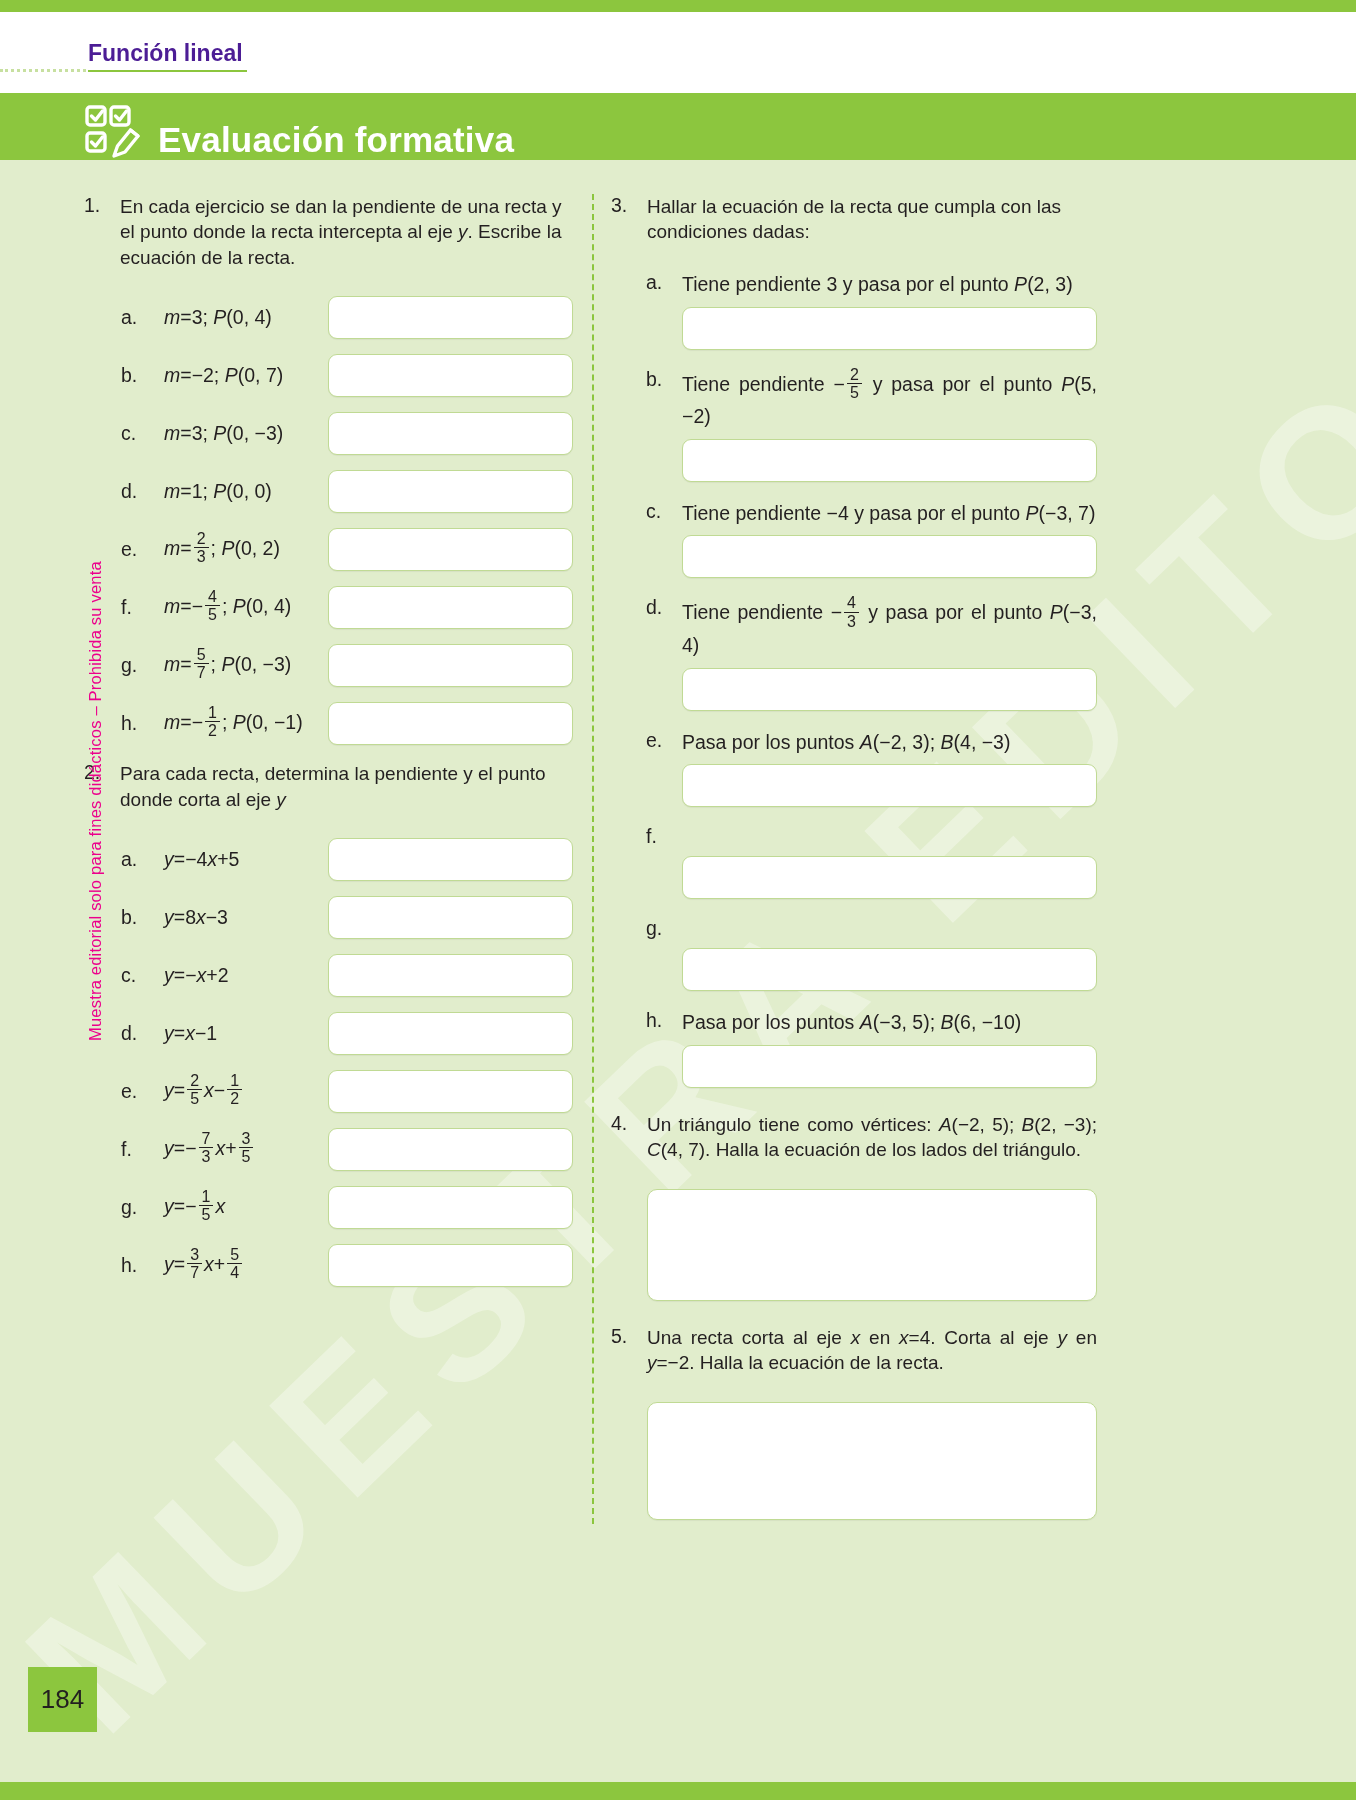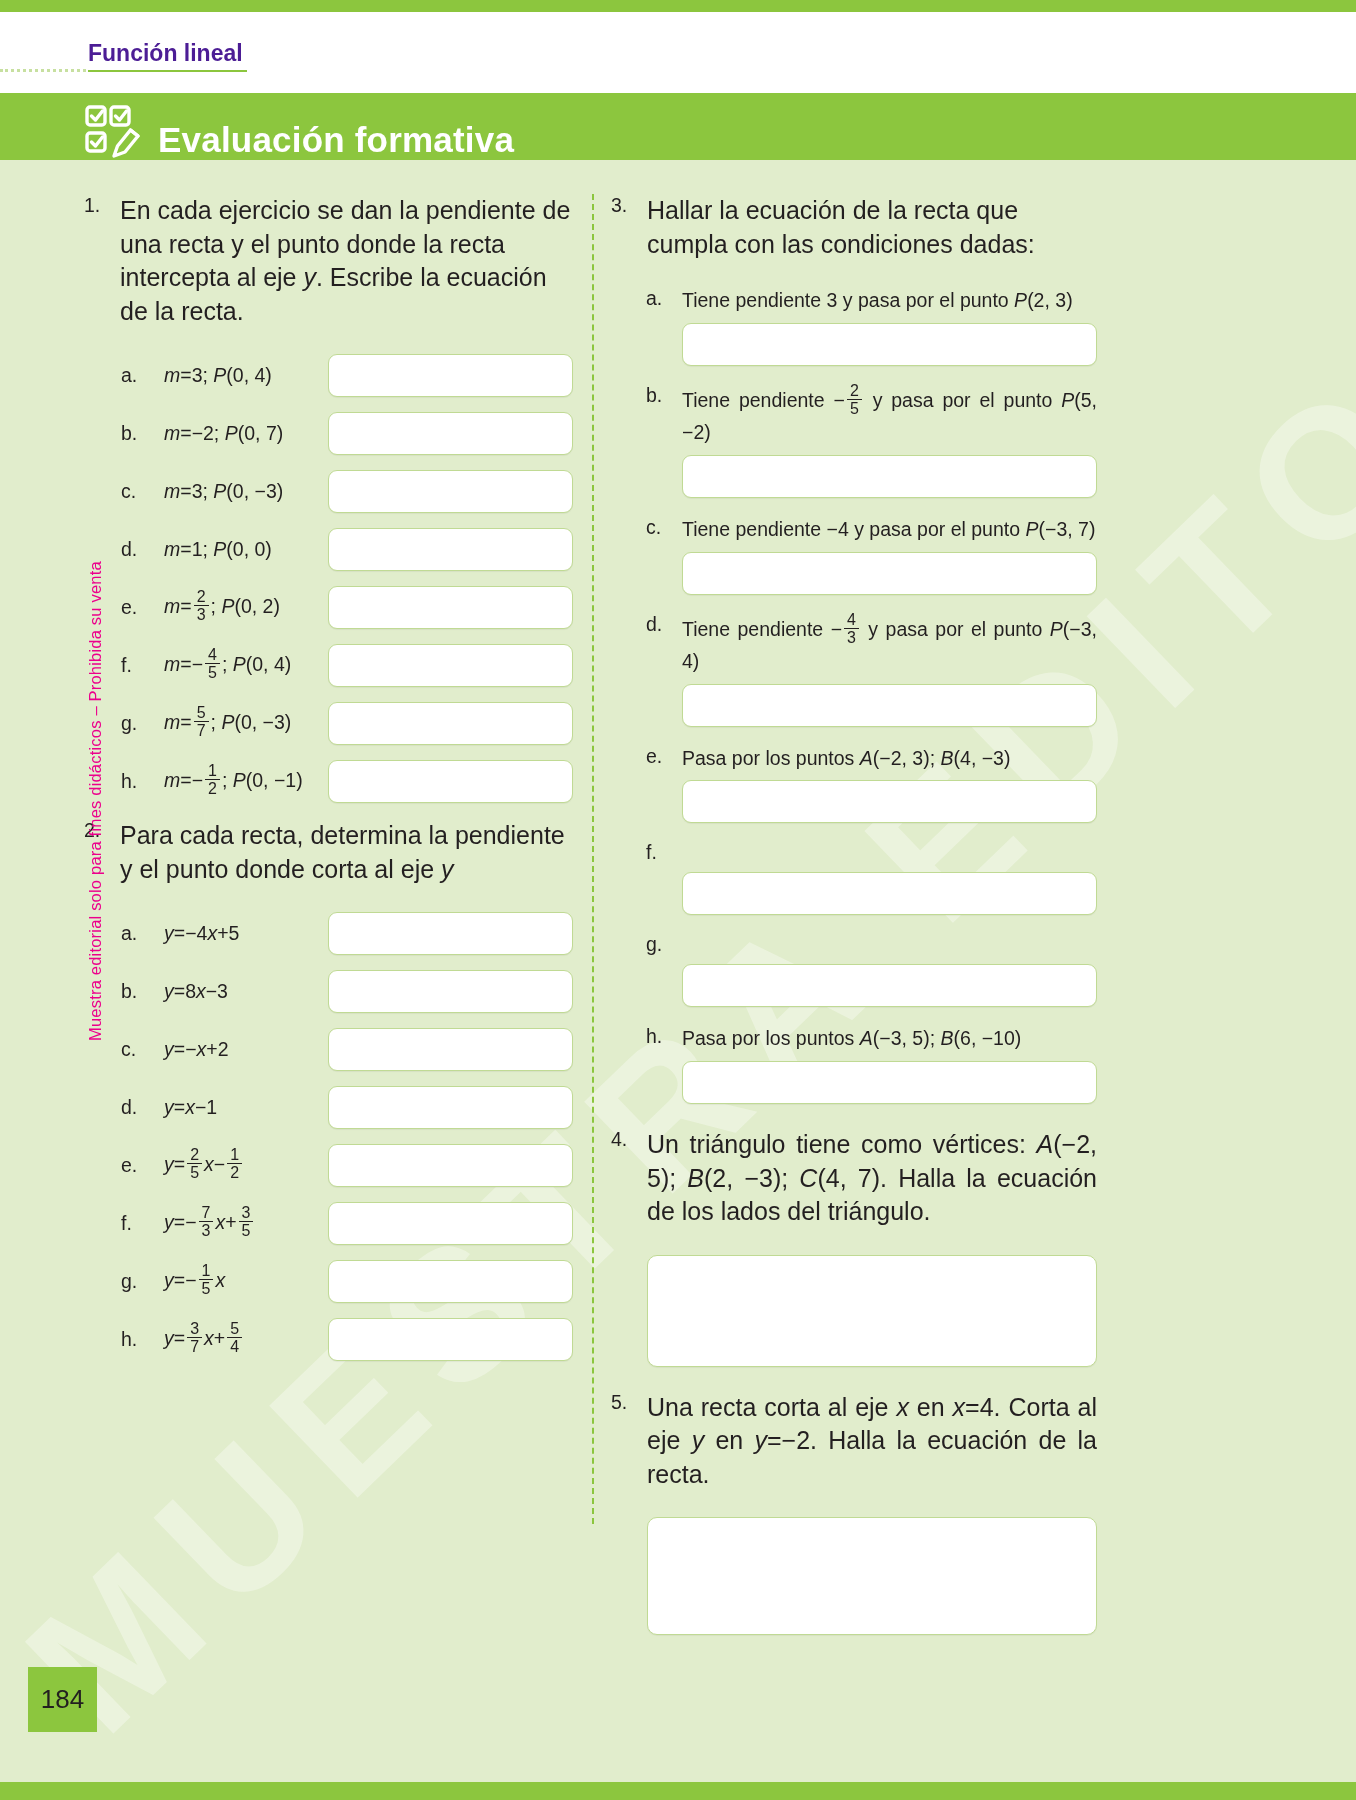--- a/index.html
+++ b/index.html
@@ -41,21 +41,21 @@
     font-size:16.5px; color:#EC008C; letter-spacing:.2px; white-space:nowrap;
   }
 
   .columns { position:relative; z-index:1; display:flex; padding-top:34px; }
   .col-left  { width:489px; margin-left:84px; flex:none; }
   .divider   { width:0; border-left:2.5px dashed #8CC63E; margin-left:19px; height:1330px; flex:none; }
   .col-right { width:486px; margin-left:17px; flex:none; }
 
   .ex-head { display:flex; margin-bottom:26px; }
   .ex-num { width:36px; flex:none; font-size:19.5px; }
-  .ex-prompt { flex:1; font-size:25px; line-height:1.34; }
+  .ex-prompt { flex:1; font-size:19px; line-height:1.34; }
   .justify { text-align:justify; }
 
   .item-row { display:flex; align-items:center; min-height:43px; margin-bottom:15px; padding-left:37px; }
   .item-label { width:43px; flex:none; font-size:19.5px; }
   .item-math { flex:1; font-size:19.5px; }
 
   .answer-box {
     width:245px; height:43px; flex:none;
     background:#ffffff; border:1.6px solid #C0DA94; border-radius:9px;
     box-shadow:0 1px 1px rgba(0,0,0,.05);

